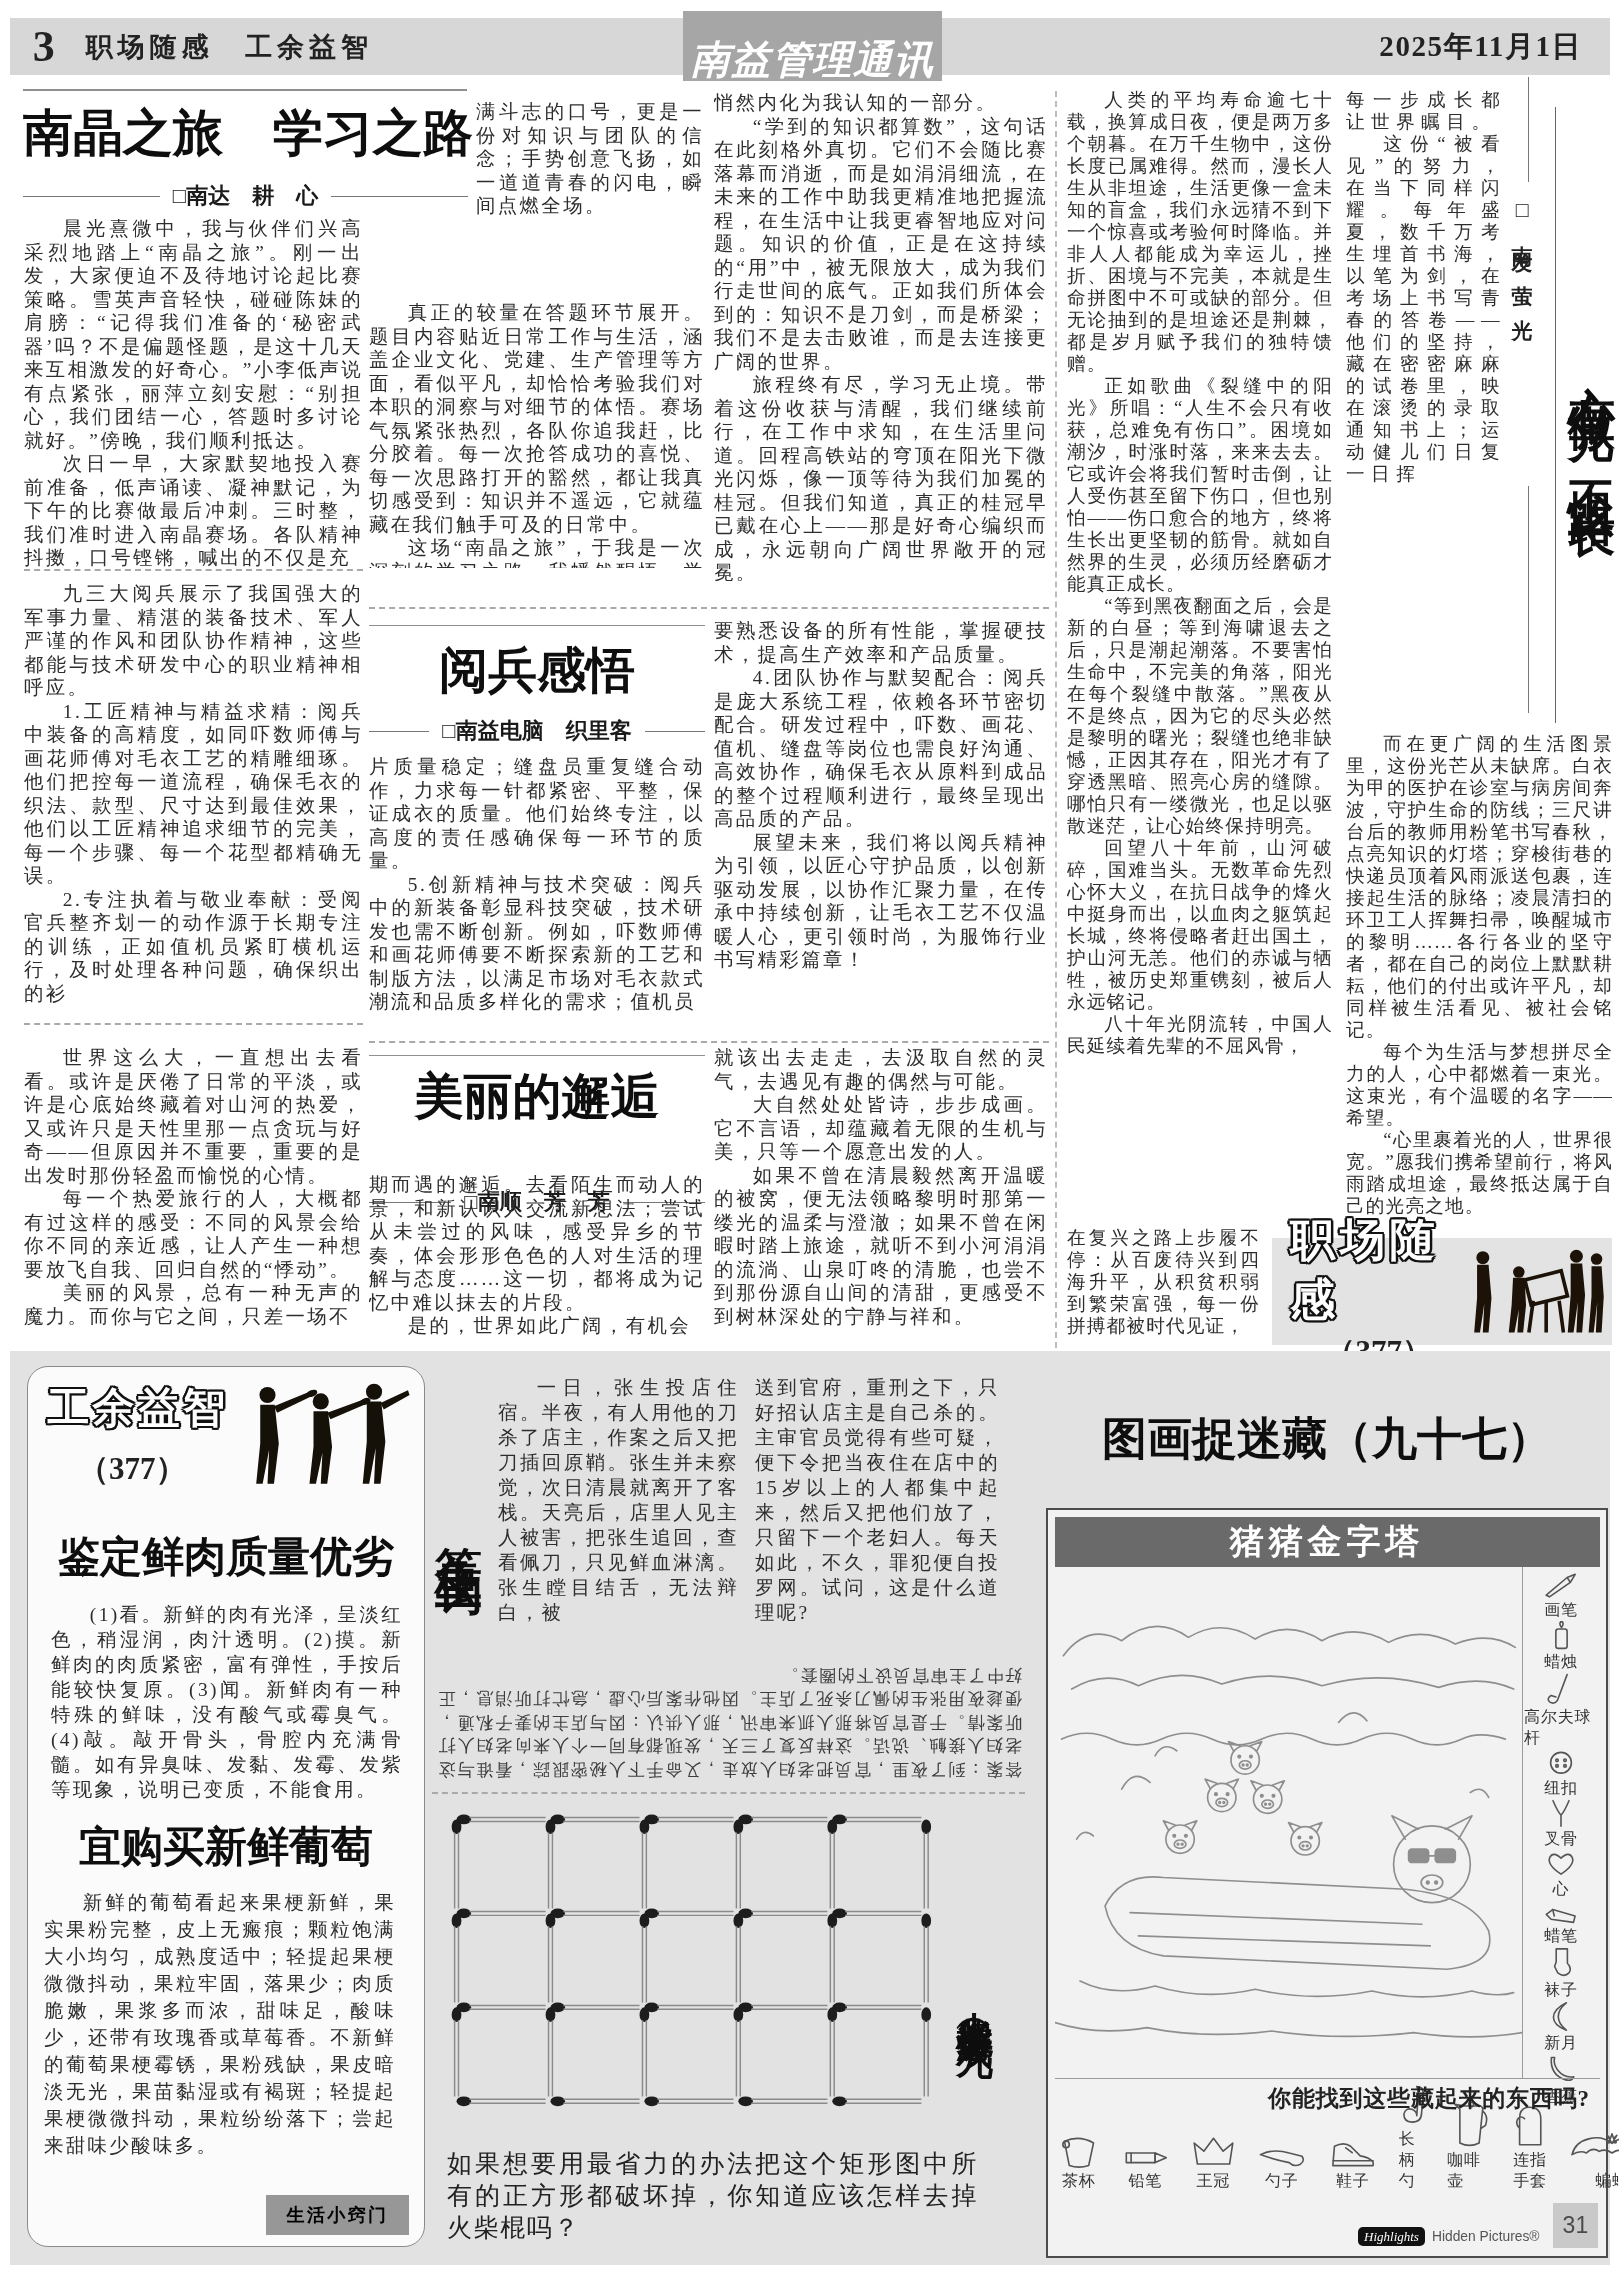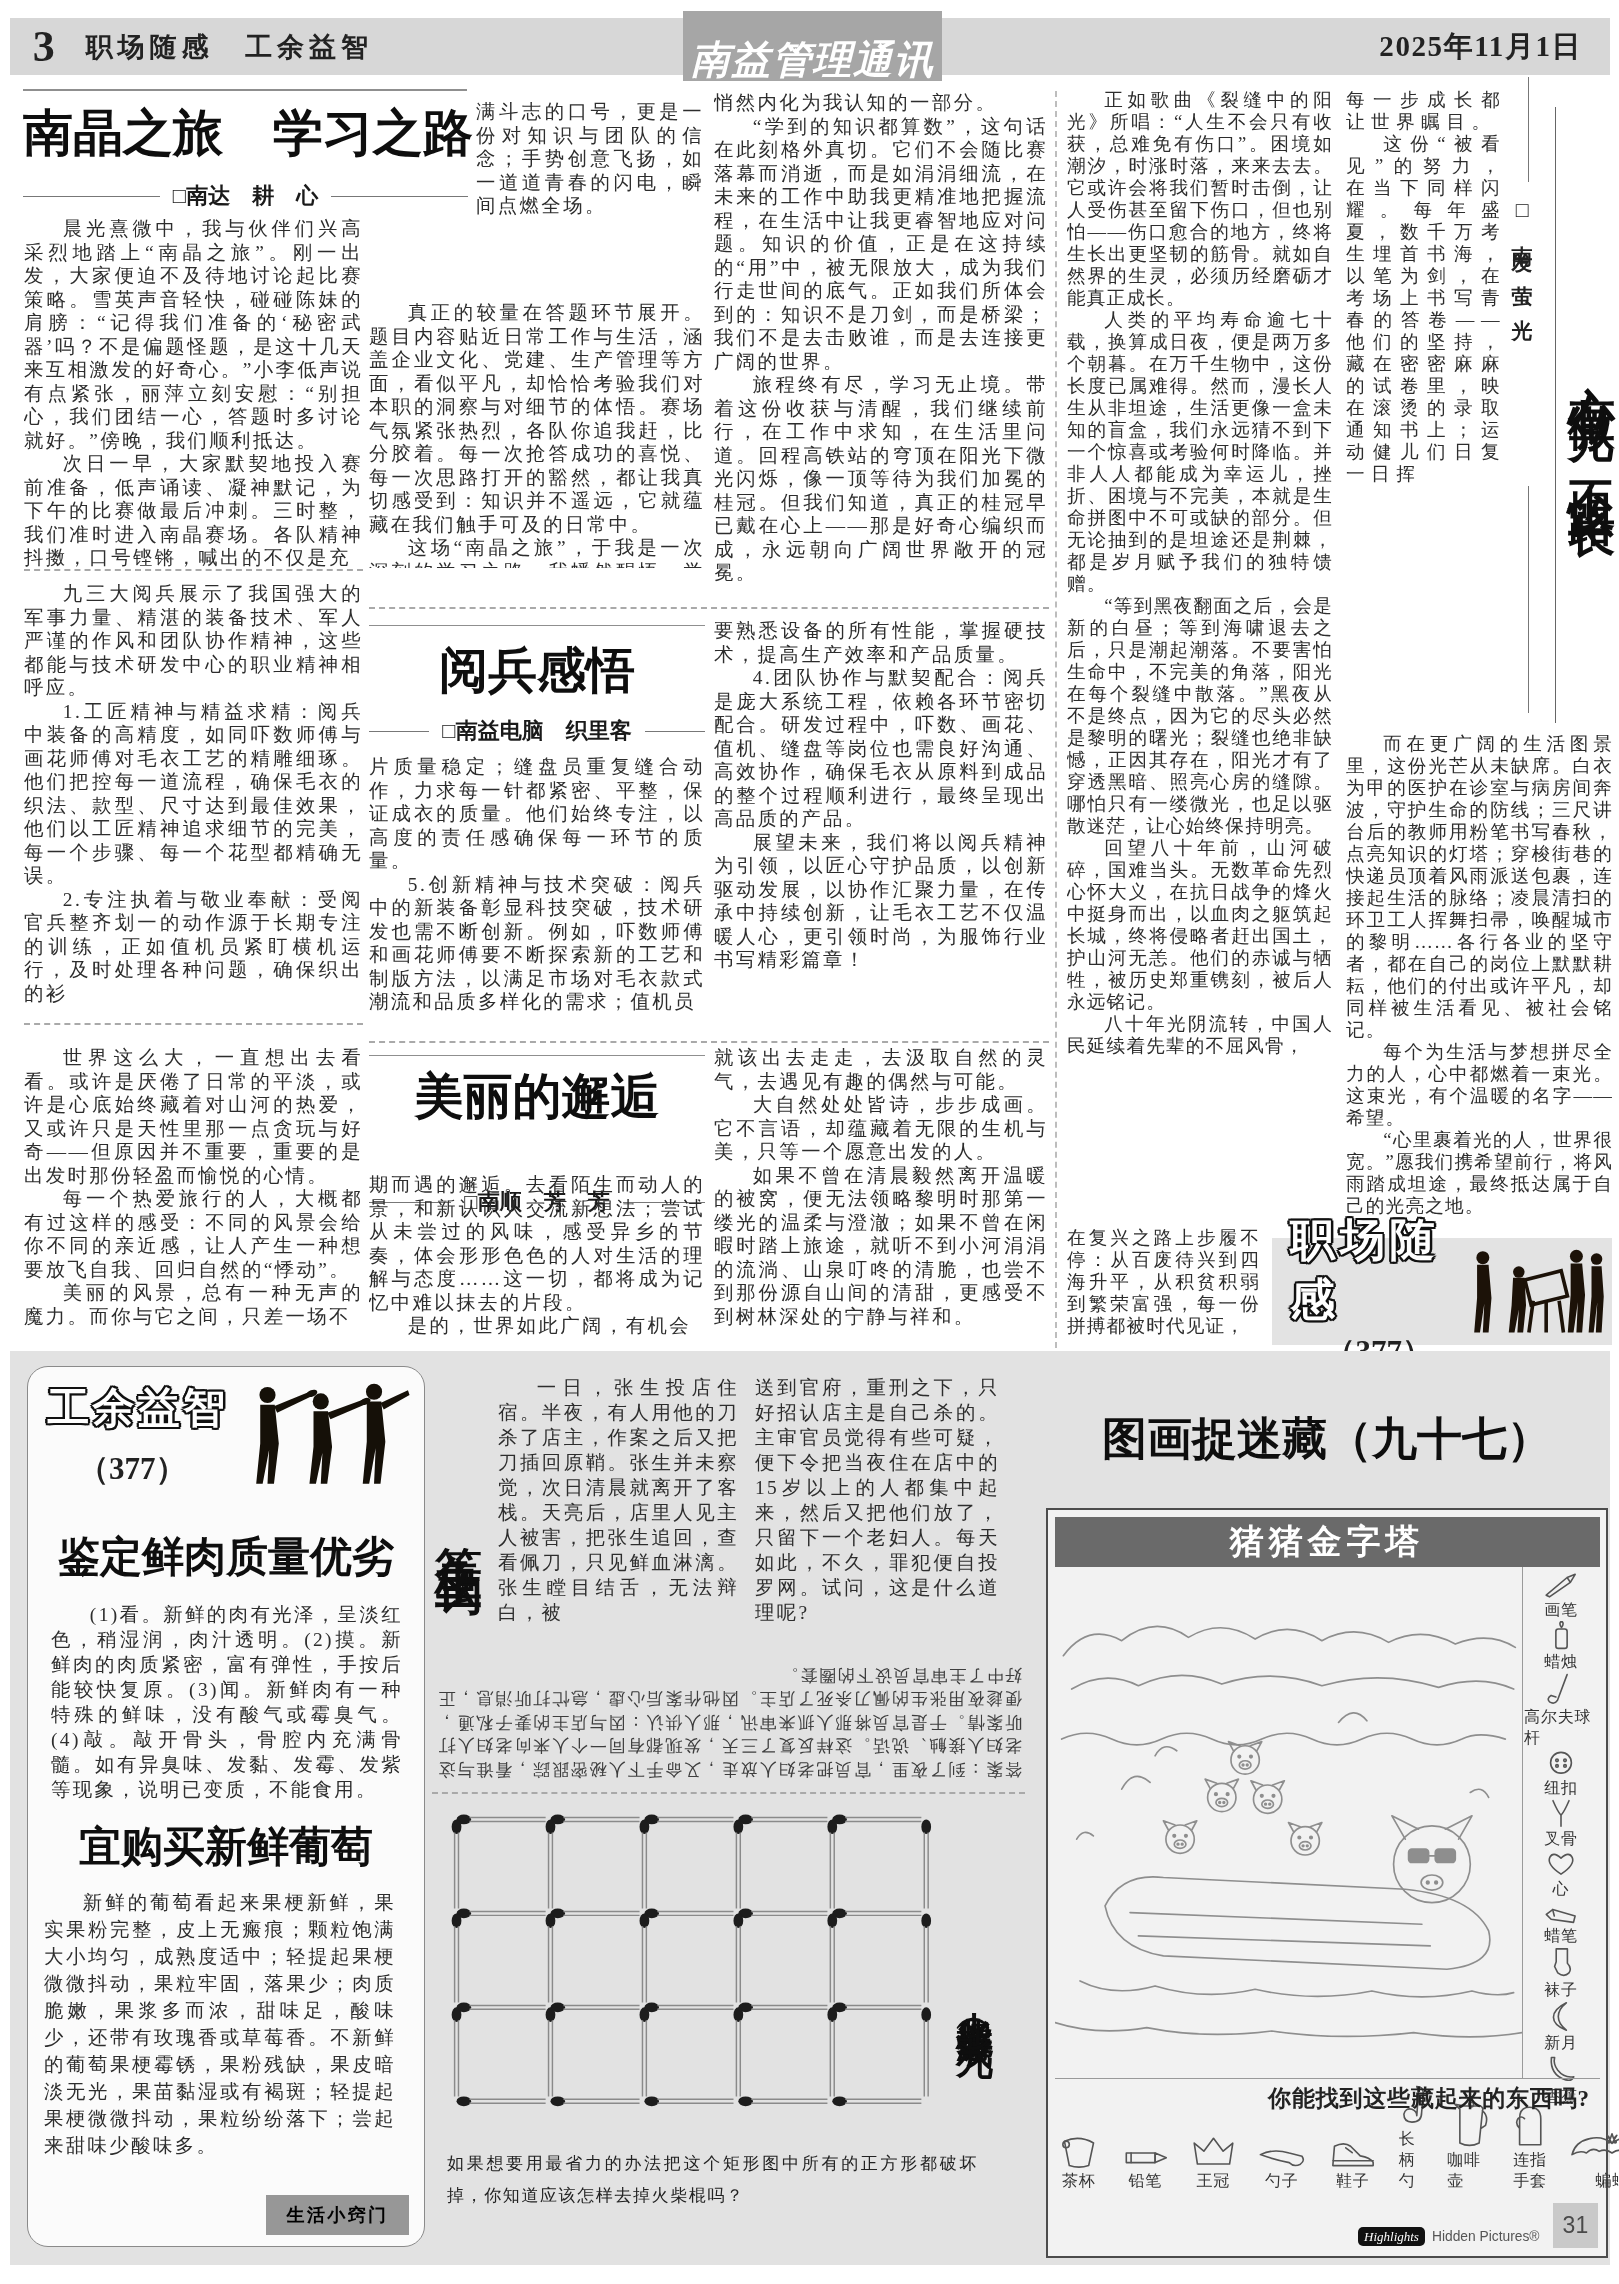--- a/index.html
+++ b/index.html
@@ -106,22 +106,22 @@
 </div>
 <div class="abs bt" style="left:714px;top:1046px;width:334px;height:305px;">
   <p class="cont">就该出去走走，去汲取自然的灵气，去遇见有趣的偶然与可能。</p>
   <p>大自然处处皆诗，步步成画。它不言语，却蕴藏着无限的生机与美，只等一个愿意出发的人。</p>
   <p>如果不曾在清晨毅然离开温暖的被窝，便无法领略黎明时那第一缕光的温柔与澄澈；如果不曾在闲暇时踏上旅途，就听不到小河涓涓的流淌、山泉叮咚的清脆，也尝不到那份源自山间的清甜，更感受不到树林深处的宁静与祥和。</p>
 </div>
 
 <div class="abs vdash" style="left:1055px;top:91px;height:1257px;"></div>
 
 <div class="abs bt sm" style="left:1067px;top:89px;width:266px;height:1132px;">
+  <p>人类的平均寿命逾七十载，换算成日夜，便是两万多个朝暮。在万千生物中，这份长度已属难得。然而，漫长人生从非坦途，生活更像一盒未知的盲盒，我们永远猜不到下一个惊喜或考验何时降临。并非人人都能成为幸运儿，挫折、困境与不完美，本就是生命拼图中不可或缺的部分。但无论抽到的是坦途还是荆棘，都是岁月赋予我们的独特馈赠。</p>
   <p>正如歌曲《裂缝中的阳光》所唱：“人生不会只有收获，总难免有伤口”。困境如潮汐，时涨时落，来来去去。它或许会将我们暂时击倒，让人受伤甚至留下伤口，但也别怕——伤口愈合的地方，终将生长出更坚韧的筋骨。就如自然界的生灵，必须历经磨砺才能真正成长。</p>
-  <p>人类的平均寿命逾七十载，换算成日夜，便是两万多个朝暮。在万千生物中，这份长度已属难得。然而，漫长人生从非坦途，生活更像一盒未知的盲盒，我们永远猜不到下一个惊喜或考验何时降临。并非人人都能成为幸运儿，挫折、困境与不完美，本就是生命拼图中不可或缺的部分。但无论抽到的是坦途还是荆棘，都是岁月赋予我们的独特馈赠。</p>
   <p>“等到黑夜翻面之后，会是新的白昼；等到海啸退去之后，只是潮起潮落。不要害怕生命中，不完美的角落，阳光在每个裂缝中散落。”黑夜从不是终点，因为它的尽头必然是黎明的曙光；裂缝也绝非缺憾，正因其存在，阳光才有了穿透黑暗、照亮心房的缝隙。哪怕只有一缕微光，也足以驱散迷茫，让心始终保持明亮。</p>
   <p>回望八十年前，山河破碎，国难当头。无数革命先烈心怀大义，在抗日战争的烽火中挺身而出，以血肉之躯筑起长城，终将侵略者赶出国土，护山河无恙。他们的赤诚与牺牲，被历史郑重镌刻，被后人永远铭记。</p>
   <p>八十年光阴流转，中国人民延续着先辈的不屈风骨，</p>
 </div>
 <div class="abs bt sm" style="left:1067px;top:1227px;width:193px;height:120px;">
   <p class="cont">在复兴之路上步履不停：从百废待兴到四海升平，从积贫积弱到繁荣富强，每一份拼搏都被时代见证，</p>
 </div>
 <div class="abs bt sm" style="left:1346px;top:89px;width:160px;height:640px;letter-spacing:6.5px;">
   <p class="cont">每一步成长都让世界瞩目。</p>
   <p>这份“被看见”的努力，在当下同样闪耀。每年盛夏，数千万考生埋首书海，以笔为剑，在考场上书写青春的答卷——他们的坚持，藏在密密麻麻的试卷里，映在滚烫的录取通知书上；运动健儿们日复一日挥</p>
@@ -244,21 +244,21 @@
     <use href="#msv" x="356" y="124"></use>
     <use href="#msv" x="356" y="240"></use>
   <use href="#msv" x="472" y="8"></use>
     <use href="#msv" x="472" y="124"></use>
     <use href="#msv" x="472" y="240"></use>
   <use href="#msv" x="588" y="8"></use>
     <use href="#msv" x="588" y="124"></use>
     <use href="#msv" x="588" y="240"></use>
 </svg>
 <div class="abs vtext art-title" style="left:949px;top:1848px;height:308px;font-size:37px;letter-spacing:4.9px;">火柴棍游戏（九）</div>
-<div class="abs" style="left:447px;top:2148px;width:531px;font-size:17px;line-height:32px;letter-spacing:1.6px;text-align:justify;color:#222;">如果想要用最省力的办法把这个矩形图中所有的正方形都破坏掉，你知道应该怎样去掉火柴棍吗？</div>
+<div class="abs" style="left:447px;top:2148px;width:531px;font-size:25px;line-height:32px;letter-spacing:1.6px;text-align:justify;color:#222;">如果想要用最省力的办法把这个矩形图中所有的正方形都破坏掉，你知道应该怎样去掉火柴棍吗？</div>
 
 <div class="abs art-title" style="left:1046px;top:1409px;width:562px;font-size:45px;">图画捉迷藏（九十七）</div>
 <div class="abs" style="left:1046px;top:1508px;width:562px;height:750px;border:2.4px solid #4c4c4c;background:#f2f2f2;padding:6.5px;display:flex;flex-direction:column;">
   <div style="height:50px;background:#6a6a6a;display:flex;align-items:center;justify-content:center;flex:0 0 auto;">
     <span style="color:#fff;font-size:34px;font-weight:bold;letter-spacing:4.9px;">猪猪金字塔</span>
   </div>
   <div style="display:flex;flex:1 1 auto;min-height:0;">
 
     <svg class="doodle" viewBox="0 0 560 560" style="flex:1 1 auto;height:100%;stroke:#8e8e8e;">
       <defs>

